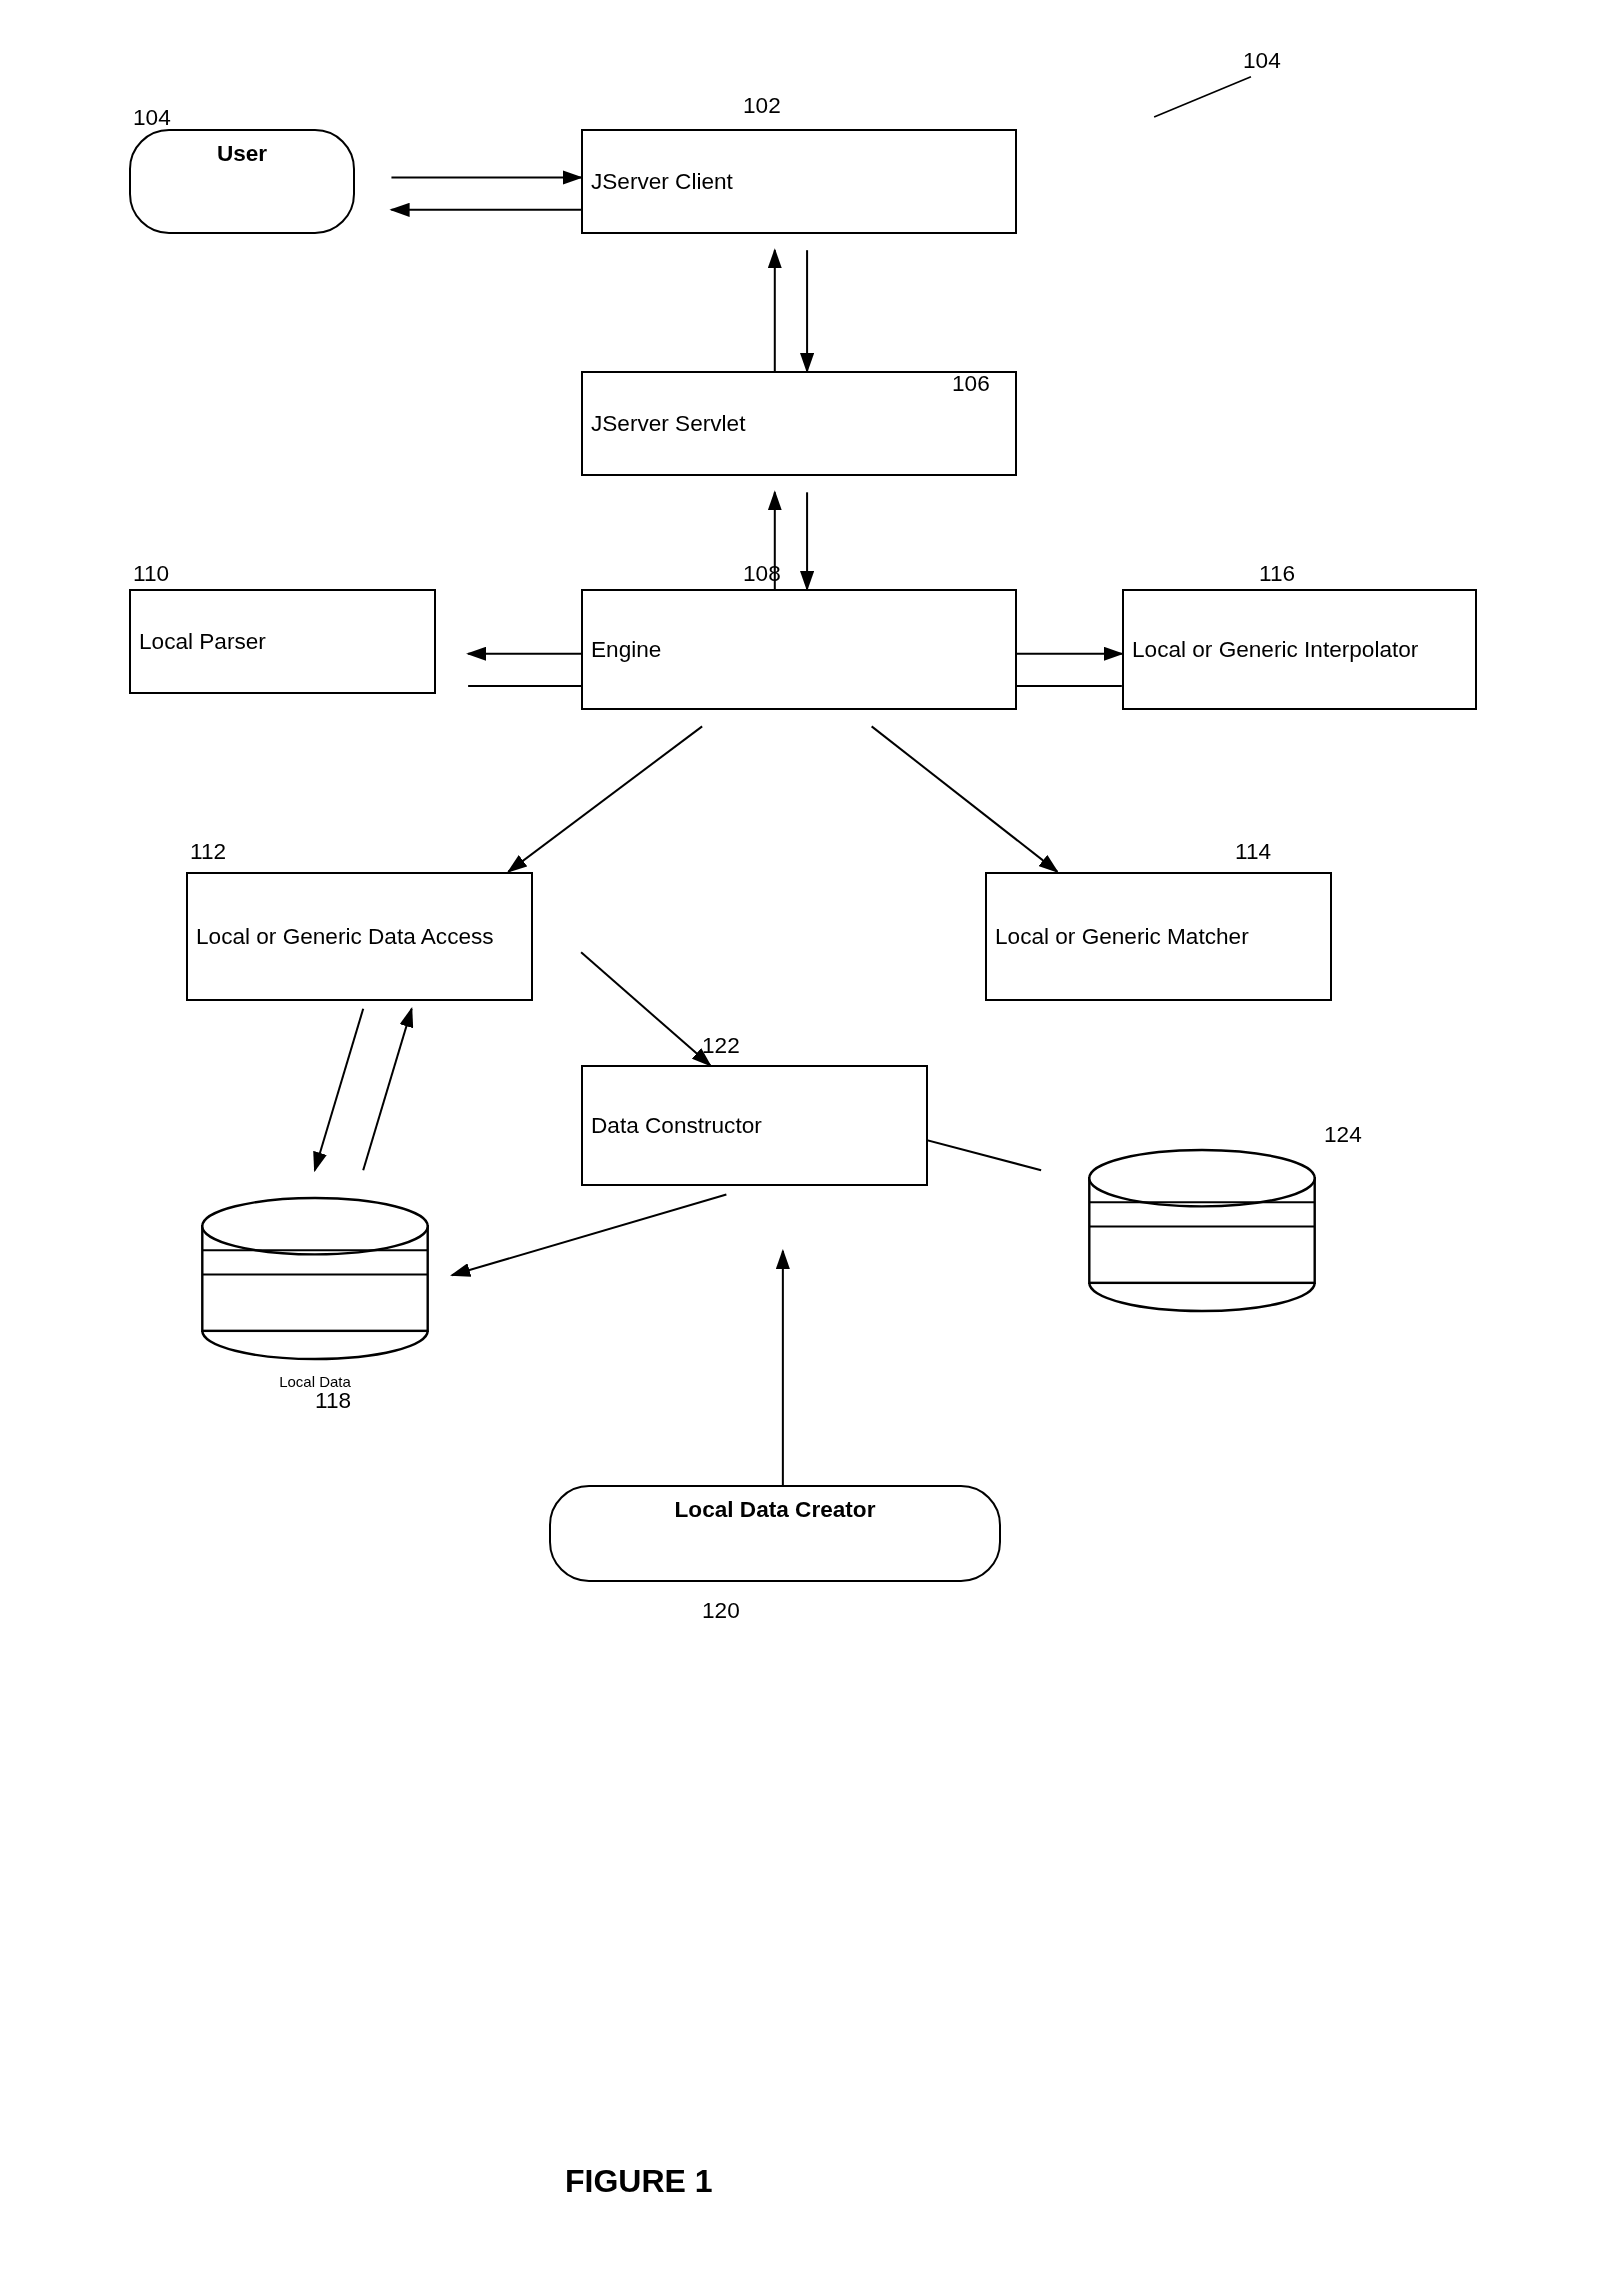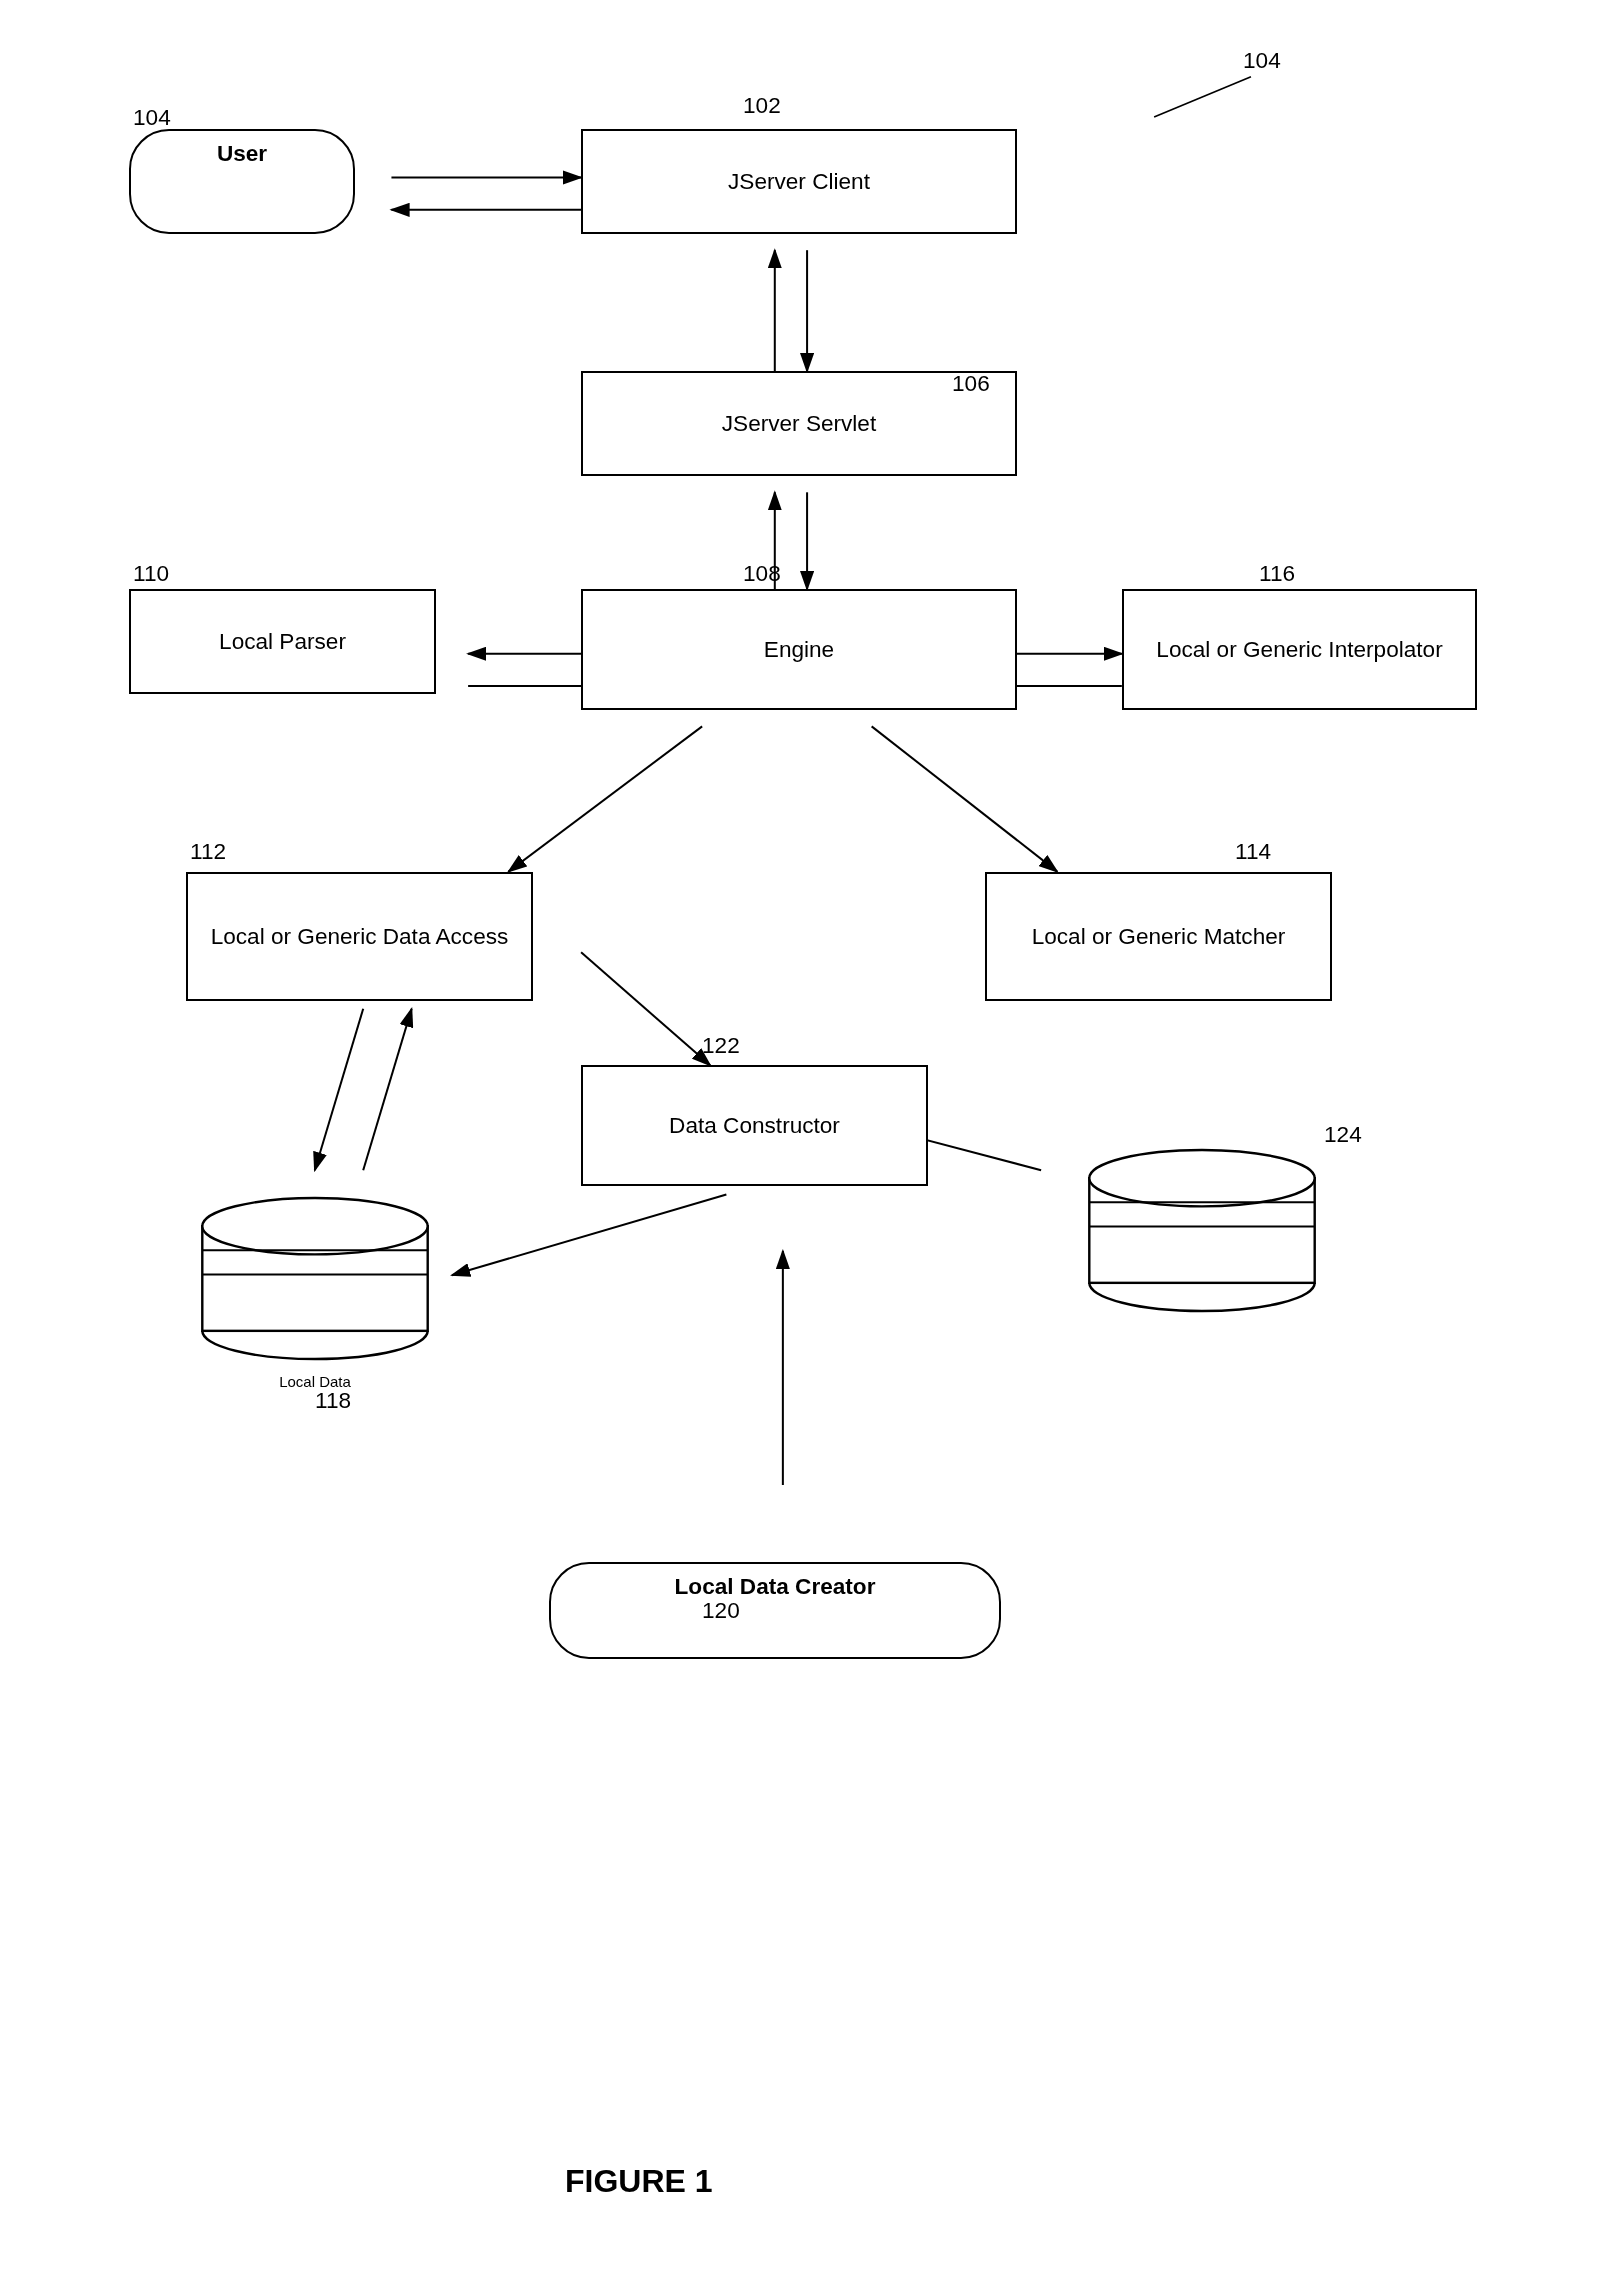--- a/index.html
+++ b/index.html
@@ -18,21 +18,21 @@
       width: 1619px;
       height: 2284px;
     }
 
     .node-box {
       position: absolute;
       border: 2px solid #000;
       background: #fff;
       display: flex;
       align-items: center;
-      justify-content: center;
+      justify-content: flex-start;
       text-align: center;
       font-size: 22.6px;
       line-height: 1.3;
       padding: 8px;
     }
 
     .node-rounded {
       position: absolute;
       border: 2.8px solid #000;
       background: #fff;
@@ -214,21 +214,21 @@
 
       <line x1="10" y1="70" x2="290" y2="70" stroke="#000" stroke-width="2.5"></line>
       <line x1="10" y1="100" x2="290" y2="100" stroke="#000" stroke-width="2.5"></line>
     </svg>
     <div style="position:absolute; bottom:-32px; left:0; width:242px; text-align:center; font-size:15px;">Local Data</div>
   </div>
   
   <span class="ref-number" style="left:315px; top:1388px;">118</span>
 
   
-  <div class="node-rounded" style="left:549px; top:1562px; width:452px; height:97px;">
+  <div class="node-rounded" style="left:549px; top:1485px; width:452px; height:97px;">
     <span>Local Data Creator</span>
   </div>
   
   <span class="ref-number" style="left:702px; top:1598px;">120</span>
 
   
   <div class="cylinder" style="left:1081px; top:1146px;">
     <svg width="242" height="161" viewBox="0 0 300 200">
       <rect x="10" y="40" width="280" height="130" fill="white" stroke="#000" stroke-width="3"></rect>
       <ellipse cx="150" cy="40" rx="140" ry="35" fill="white" stroke="#000" stroke-width="3"></ellipse>

